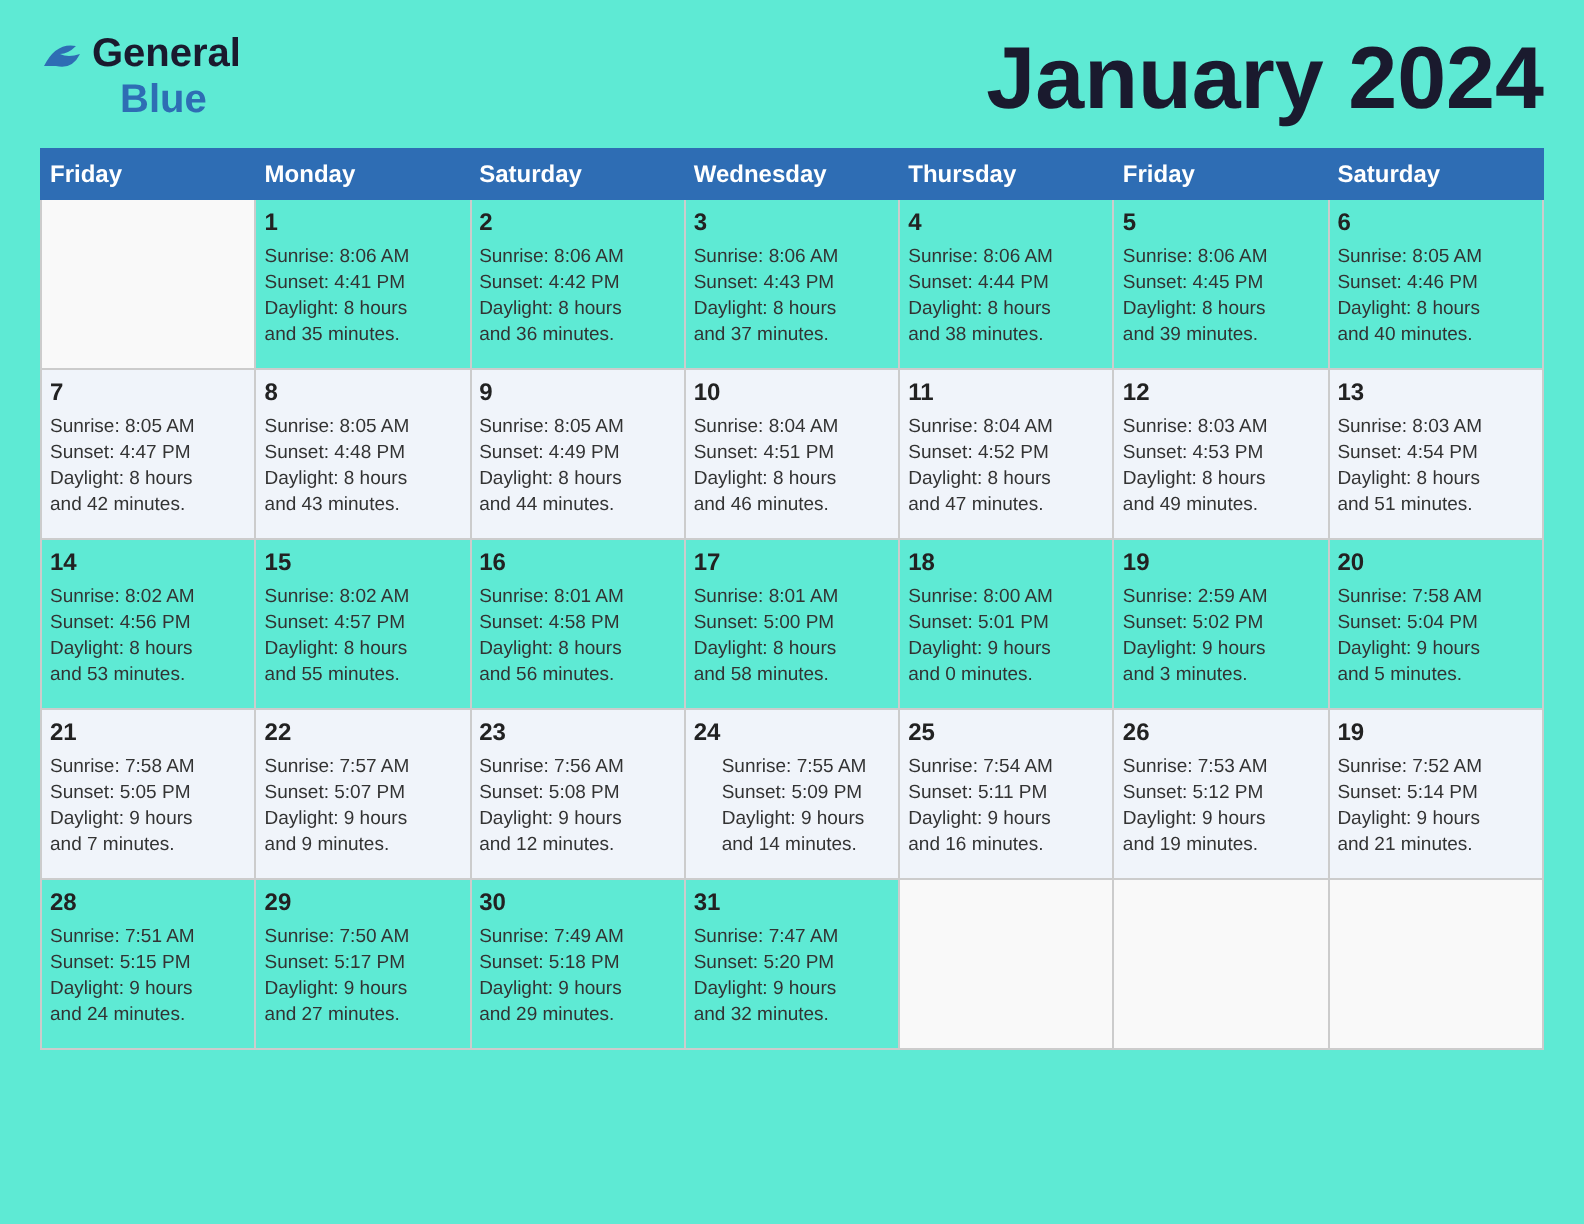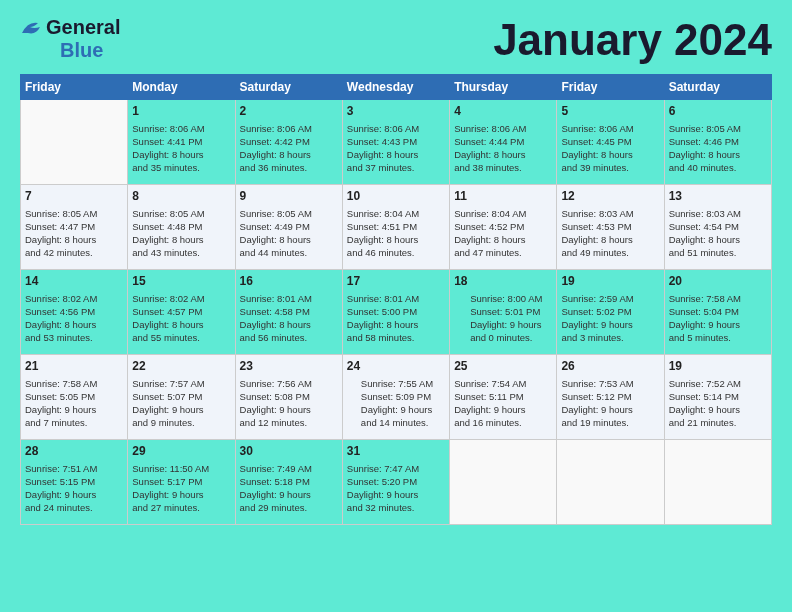--- a/index.html
+++ b/index.html
@@ -238,21 +238,21 @@
           </td>
           <td>
             <span class="day-num">17</span>
             <div class="day-info" style="white-space: pre-line;">Sunrise: 8:01 AM
 Sunset: 5:00 PM
 Daylight: 8 hours
 and 58 minutes.</div>
           </td>
           <td>
             <span class="day-num">18</span>
-            <div class="day-info" style="white-space: pre-line; margin-left: 16px;">Sunrise: 8:00 AM
+            <div class="day-info" style="white-space: pre-line;">Sunrise: 8:00 AM
 Sunset: 5:01 PM
 Daylight: 9 hours
 and 0 minutes.</div>
           </td>
           <td>
             <span class="day-num">19</span>
             <div class="day-info" style="white-space: pre-line;">Sunrise: 2:59 AM
 Sunset: 5:02 PM
 Daylight: 9 hours
 and 3 minutes.</div>
@@ -319,21 +319,21 @@
         <tr>
           <td>
             <span class="day-num">28</span>
             <div class="day-info" style="white-space: pre-line;">Sunrise: 7:51 AM
 Sunset: 5:15 PM
 Daylight: 9 hours
 and 24 minutes.</div>
           </td>
           <td>
             <span class="day-num">29</span>
-            <div class="day-info" style="white-space: pre-line;">Sunrise: 11:50 AM
+            <div class="day-info" style="white-space: pre-line;">Sunrise: 7:50 AM
 Sunset: 5:17 PM
 Daylight: 9 hours
 and 27 minutes.</div>
           </td>
           <td>
             <span class="day-num">30</span>
             <div class="day-info" style="white-space: pre-line;">Sunrise: 7:49 AM
 Sunset: 5:18 PM
 Daylight: 9 hours
 and 29 minutes.</div>

